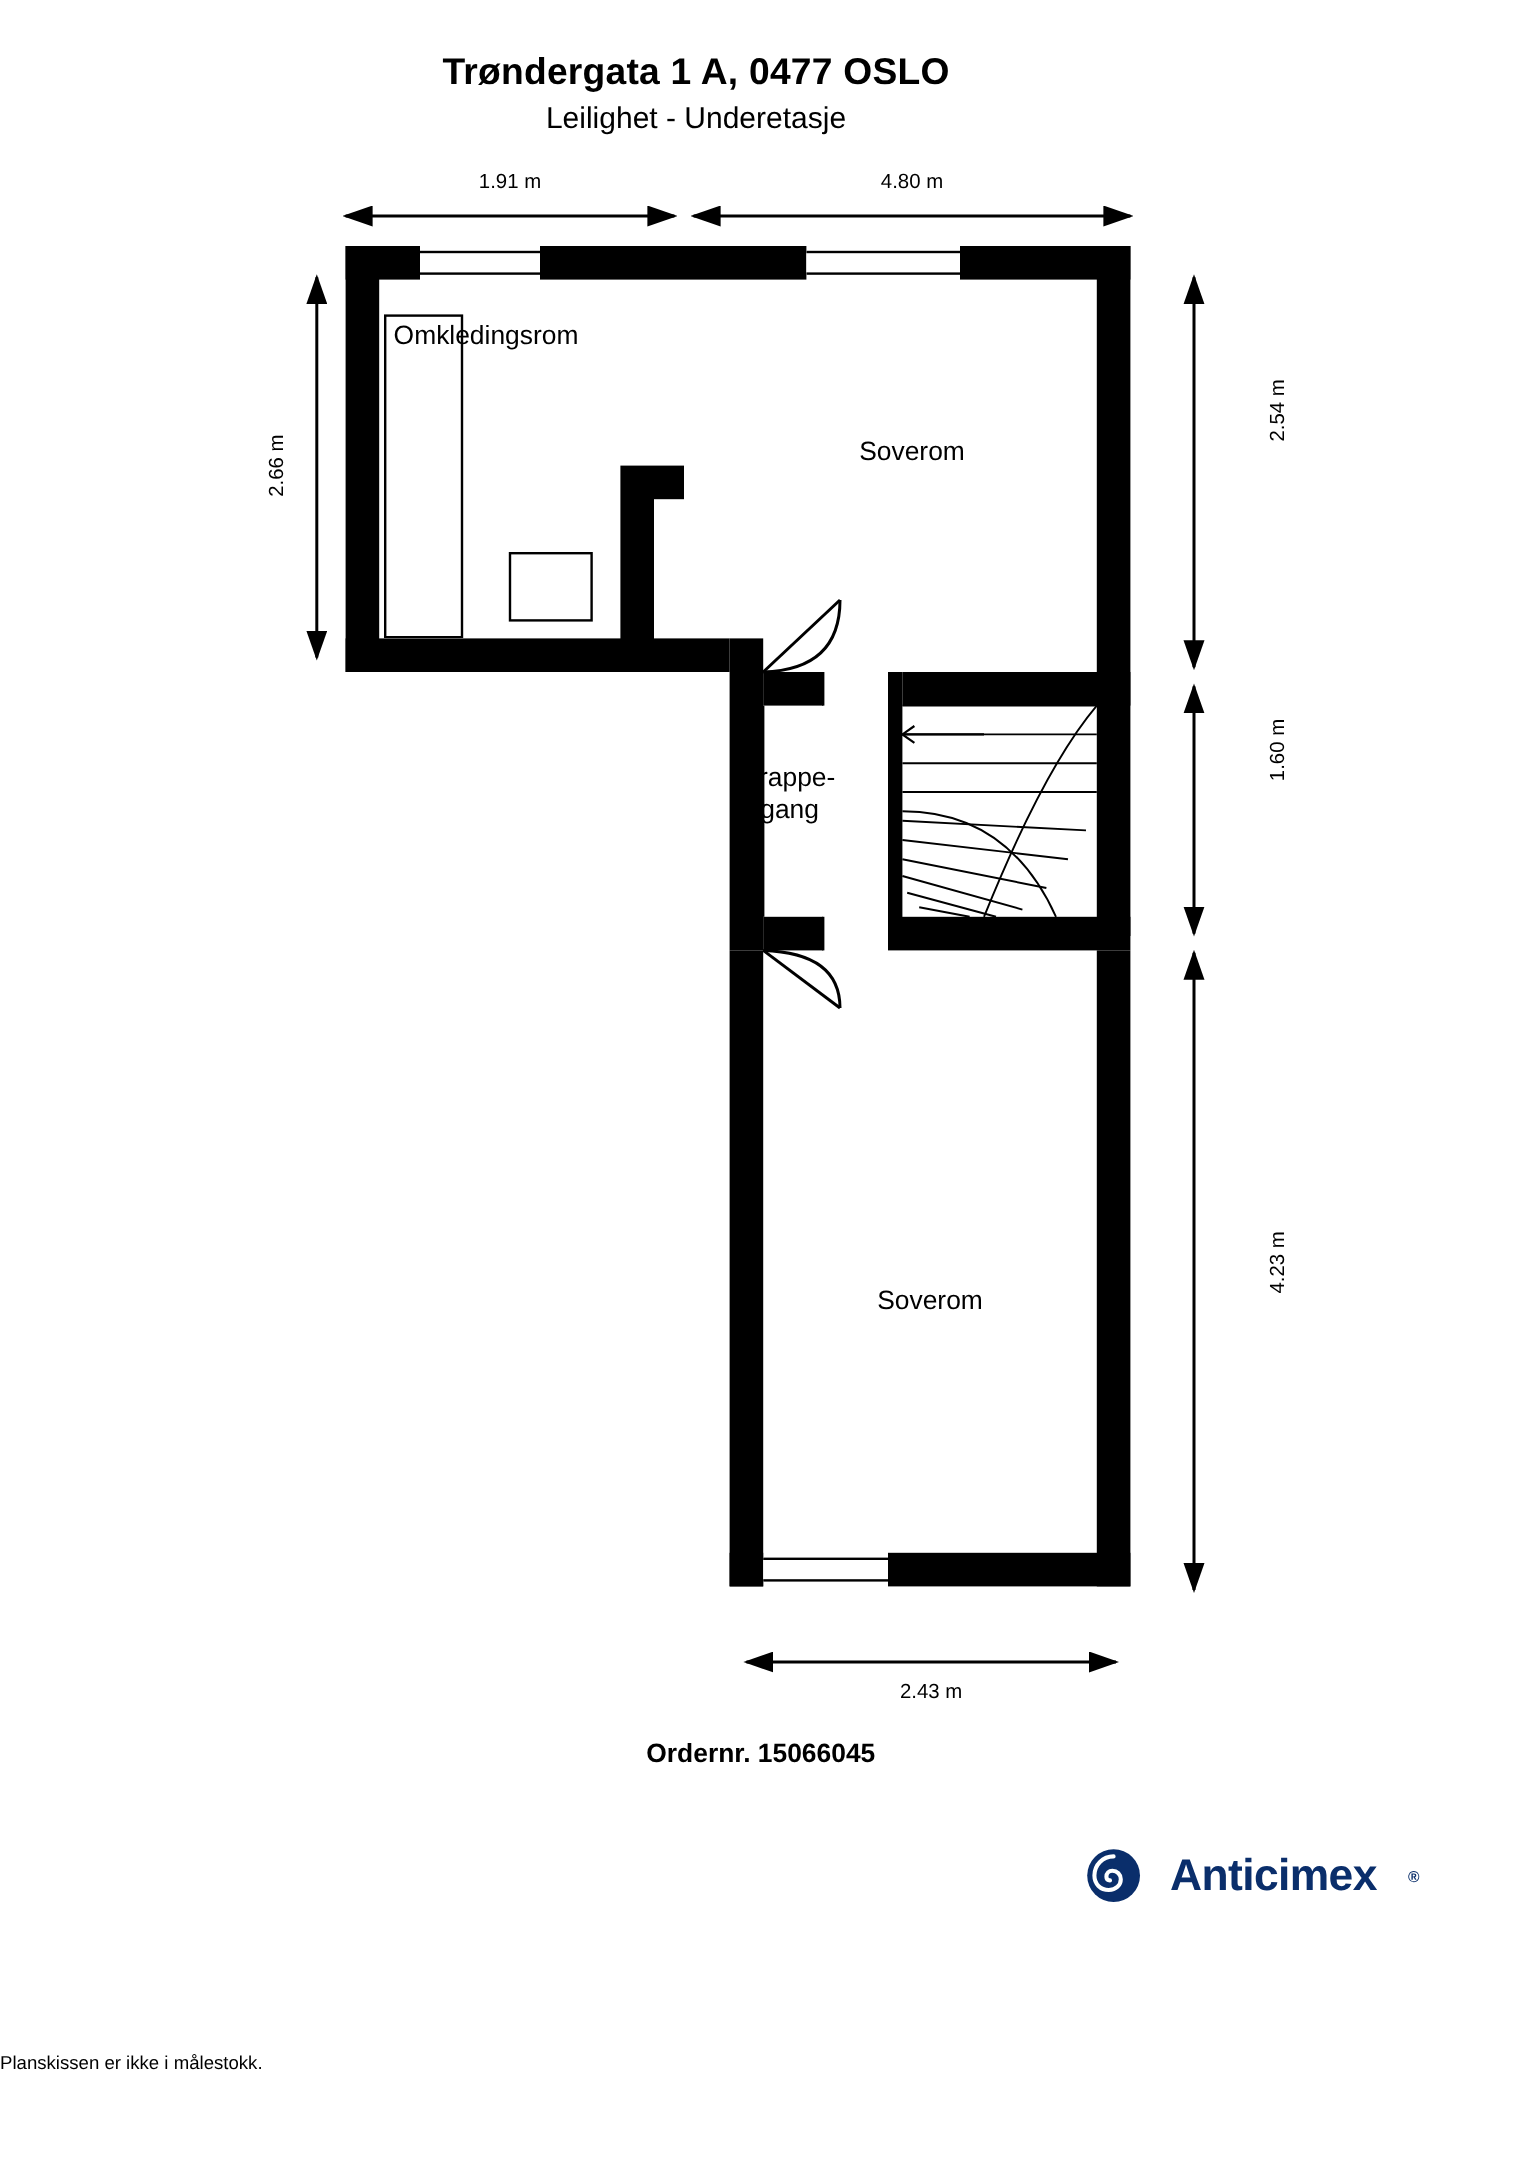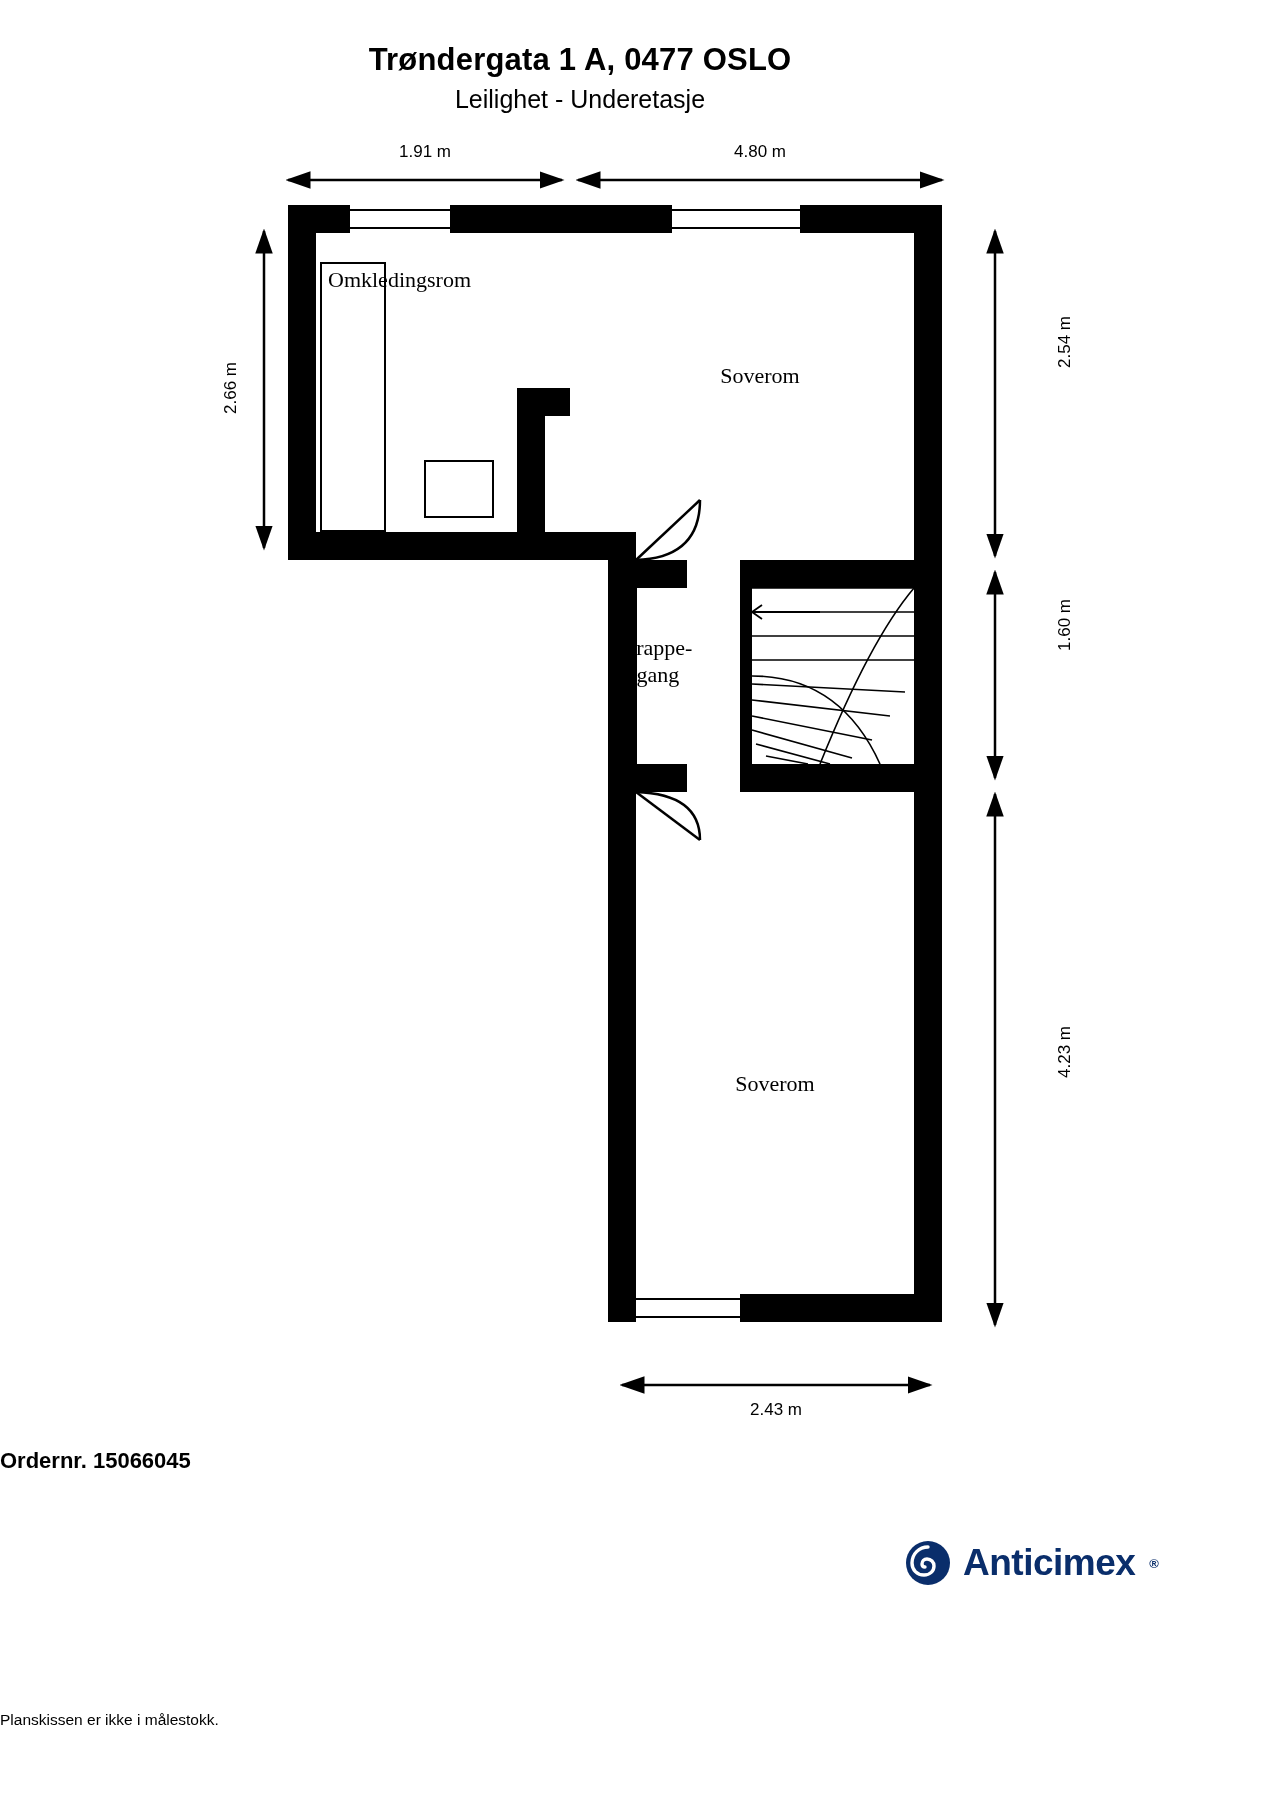--- a/index.html
+++ b/index.html
@@ -49,21 +49,20 @@
   .wall {
     position: absolute;
     background: #000000;
   }
   .room-label {
     position: absolute;
     font-size: 22px;
     text-align: center;
     line-height: 27px;
     white-space: nowrap;
-    font-family: Liberation Serif, serif;
   }
   .room-label.two-line { white-space: normal; }
 
   
   .dim-label {
     position: absolute;
     font-size: 17px;
     text-align: center;
     white-space: nowrap;
   }
@@ -88,31 +87,32 @@
     border-bottom: 2px solid #000000;
     box-sizing: border-box;
   }
 
   
   #order-no {
     position: absolute;
     left: 0;
     top: 1272px;
     width: 1268px;
+    text-align: center;
     font-size: 22px;
     font-weight: bold;
   }
 
   #logo-block {
     position: absolute;
     left: 905px;
     top: 1372px;
     display: flex;
     align-items: center;
-    gap: 12px;
+    gap: 24px;
   }
   #logo-text {
     font-size: 37px;
     font-weight: bold;
     color: #0a2e6b;
     letter-spacing: -0.5px;
   }
   #logo-reg {
     font-size: 13px;
     color: #0a2e6b;

